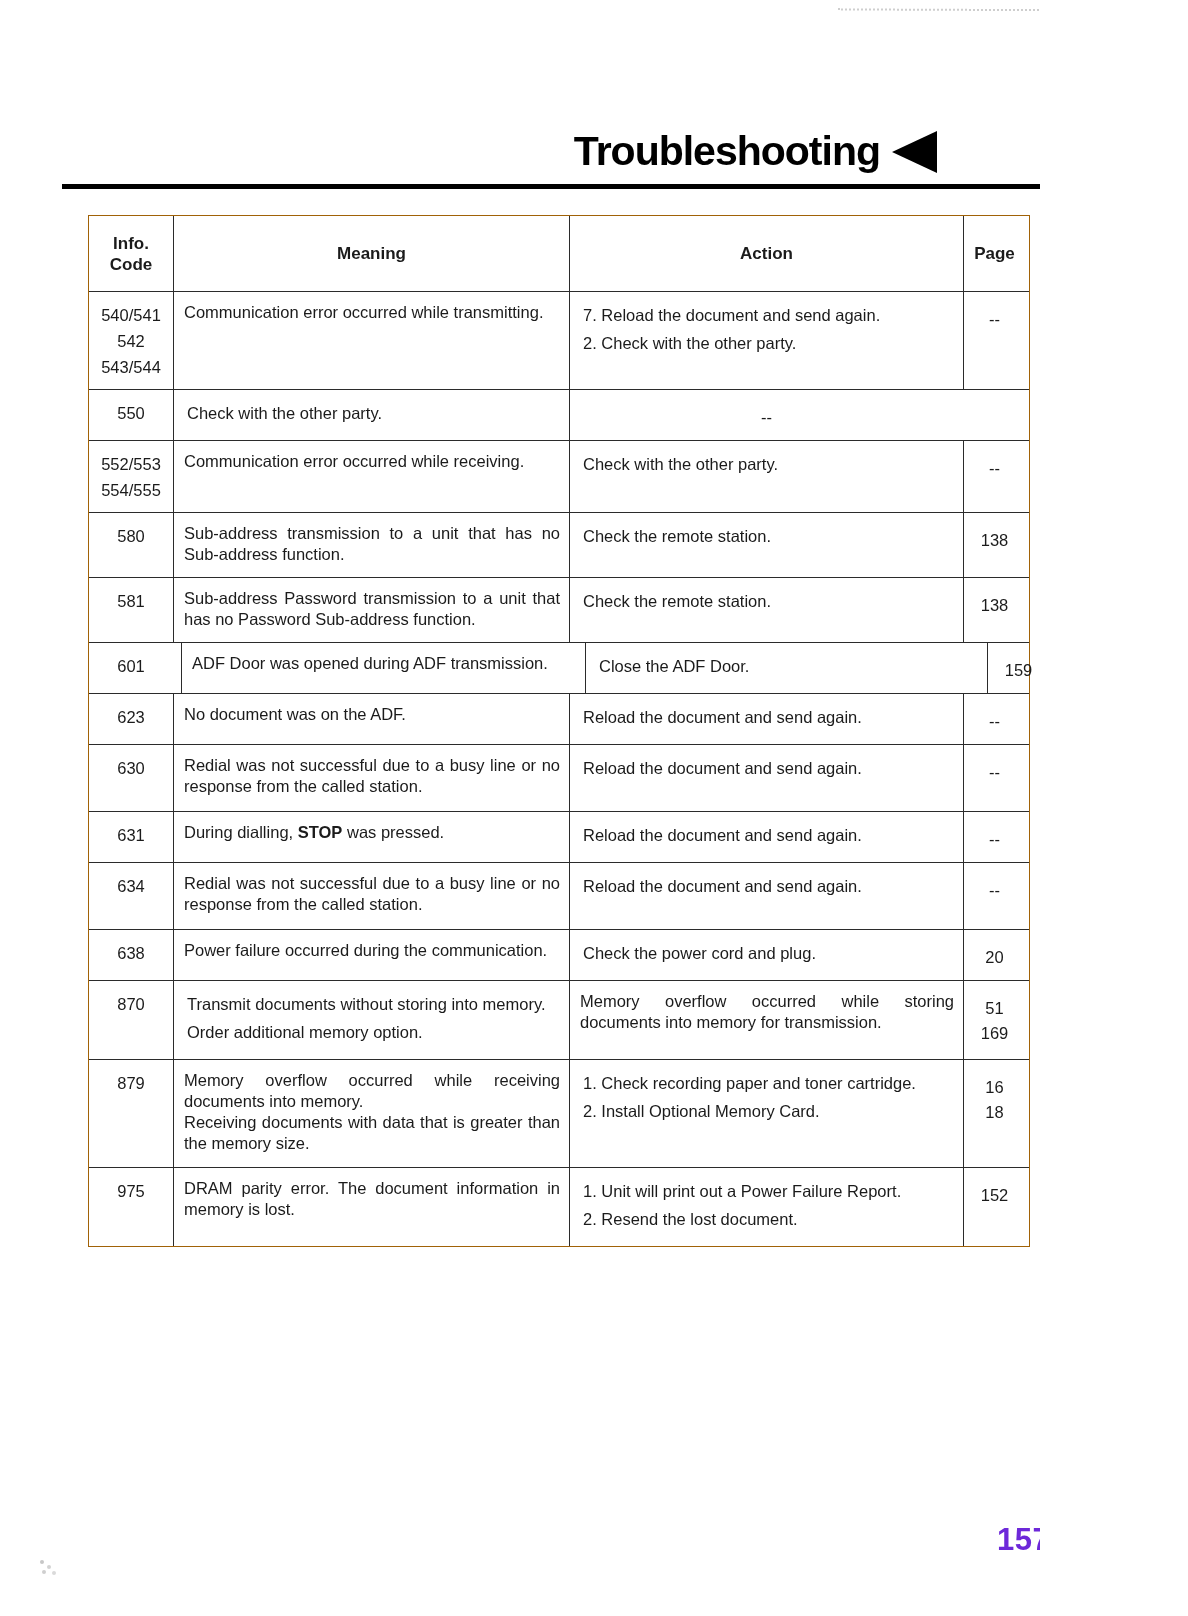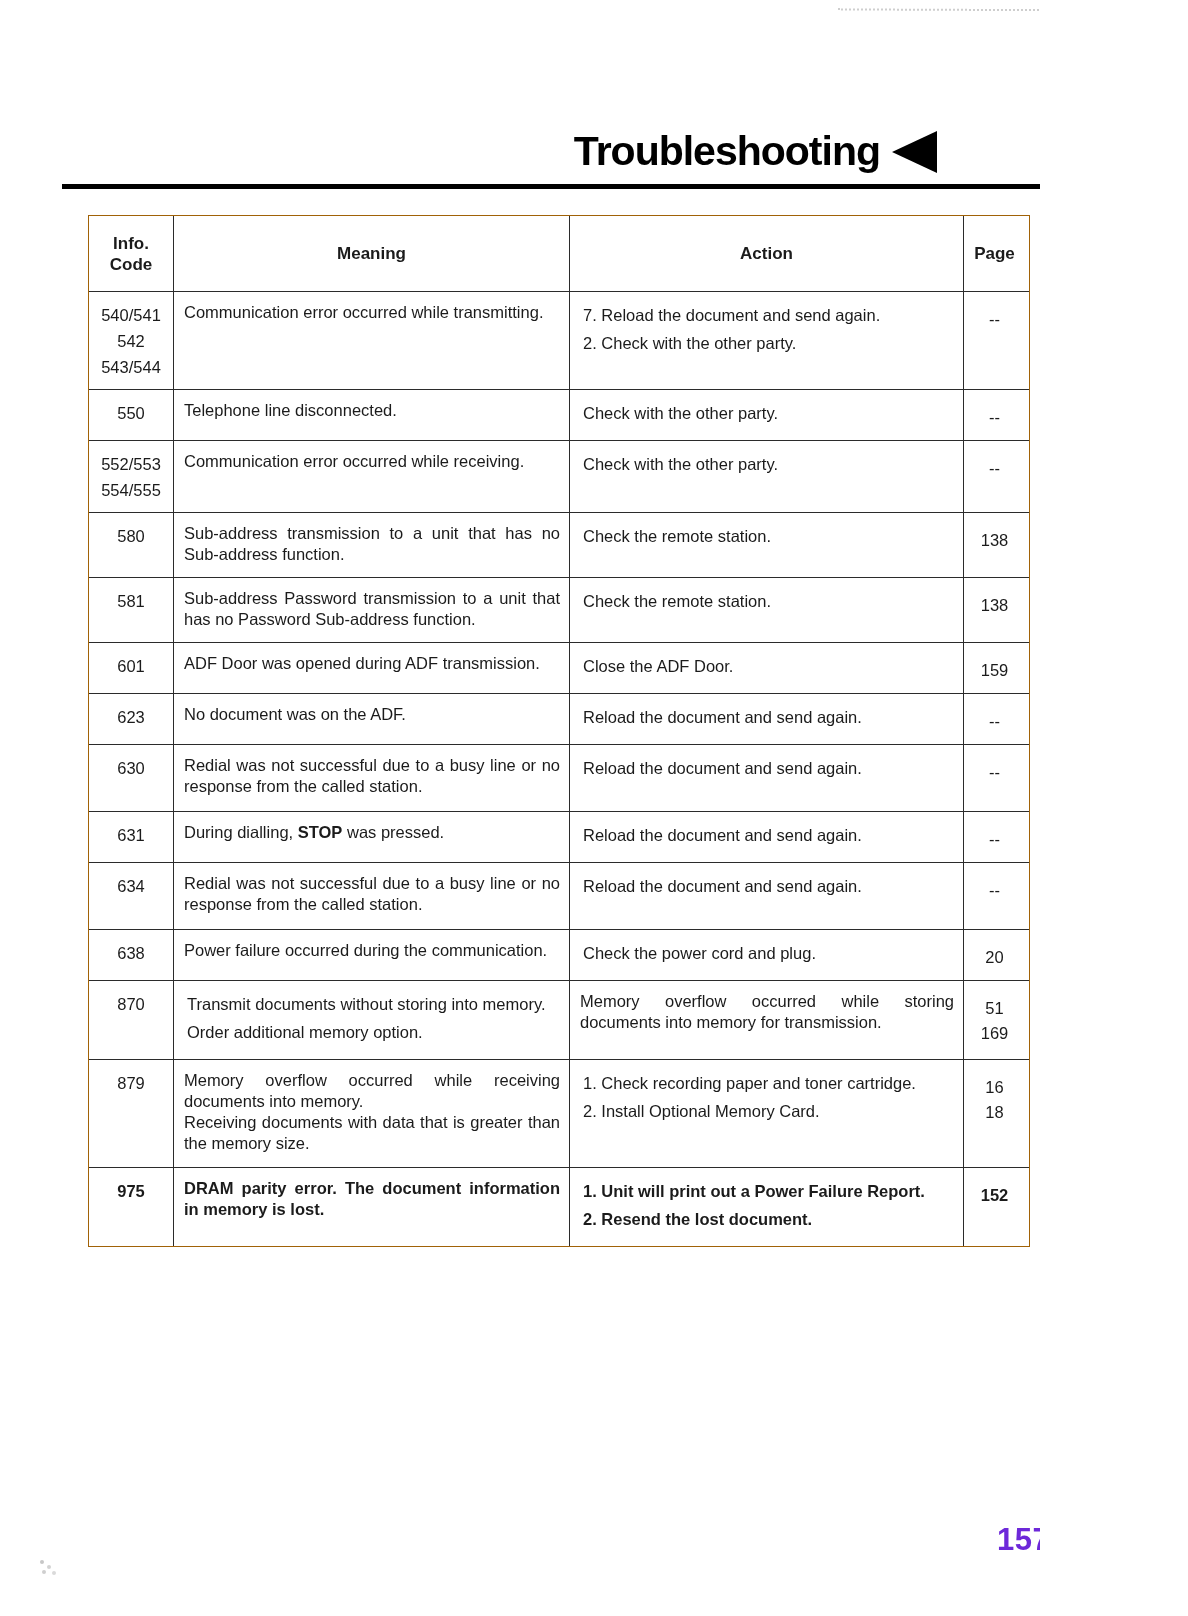--- a/index.html
+++ b/index.html
@@ -127,23 +127,20 @@
             <p>2. Check with the other party.</p>
           </div>
           <div class="cell page-cell">
             <div>--</div>
           </div>
         </div>
         <div class="trow" style="min-height: 50px;">
           <div class="cell code-cell">
             <div>550</div>
           </div>
-          <div class="cell meaning-cell">
-            <p><span>Telephone line disconnected.</span></p>
-          </div>
           <div class="cell action-cell">
             <p>Check with the other party.</p>
           </div>
           <div class="cell page-cell">
             <div>--</div>
           </div>
         </div>
         <div class="trow" style="min-height: 64px;">
           <div class="cell code-cell">
             <div>552/553</div>
@@ -180,21 +177,21 @@
           <div class="cell meaning-cell">
             <p><span>Sub-address Password transmission to a unit that has no Password Sub-address function.</span></p>
           </div>
           <div class="cell action-cell">
             <p>Check the remote station.</p>
           </div>
           <div class="cell page-cell">
             <div>138</div>
           </div>
         </div>
-        <div class="trow" style="min-height: 46px;">
+        <div class="trow" style="min-height: 46px; gap: 8px;">
           <div class="cell code-cell">
             <div>601</div>
           </div>
           <div class="cell meaning-cell">
             <p><span>ADF Door was opened during ADF transmission.</span></p>
           </div>
           <div class="cell action-cell">
             <p>Close the ADF Door.</p>
           </div>
           <div class="cell page-cell">
@@ -297,21 +294,21 @@
           </div>
           <div class="cell action-cell">
             <p>1. Check recording paper and toner cartridge.</p>
             <p>2. Install Optional Memory Card.</p>
           </div>
           <div class="cell page-cell">
             <div>16</div>
             <div>18</div>
           </div>
         </div>
-        <div class="trow" style="min-height: 72px; font-weight: bold;">
+        <div class="trow" style="min-height: 72px;">
           <div class="cell code-cell">
             <div>975</div>
           </div>
           <div class="cell meaning-cell">
             <p><span>DRAM parity error.  The document information in memory is lost.</span></p>
           </div>
           <div class="cell action-cell">
             <p>1. Unit will print out a Power Failure Report.</p>
             <p>2. Resend the lost document.</p>
           </div>

